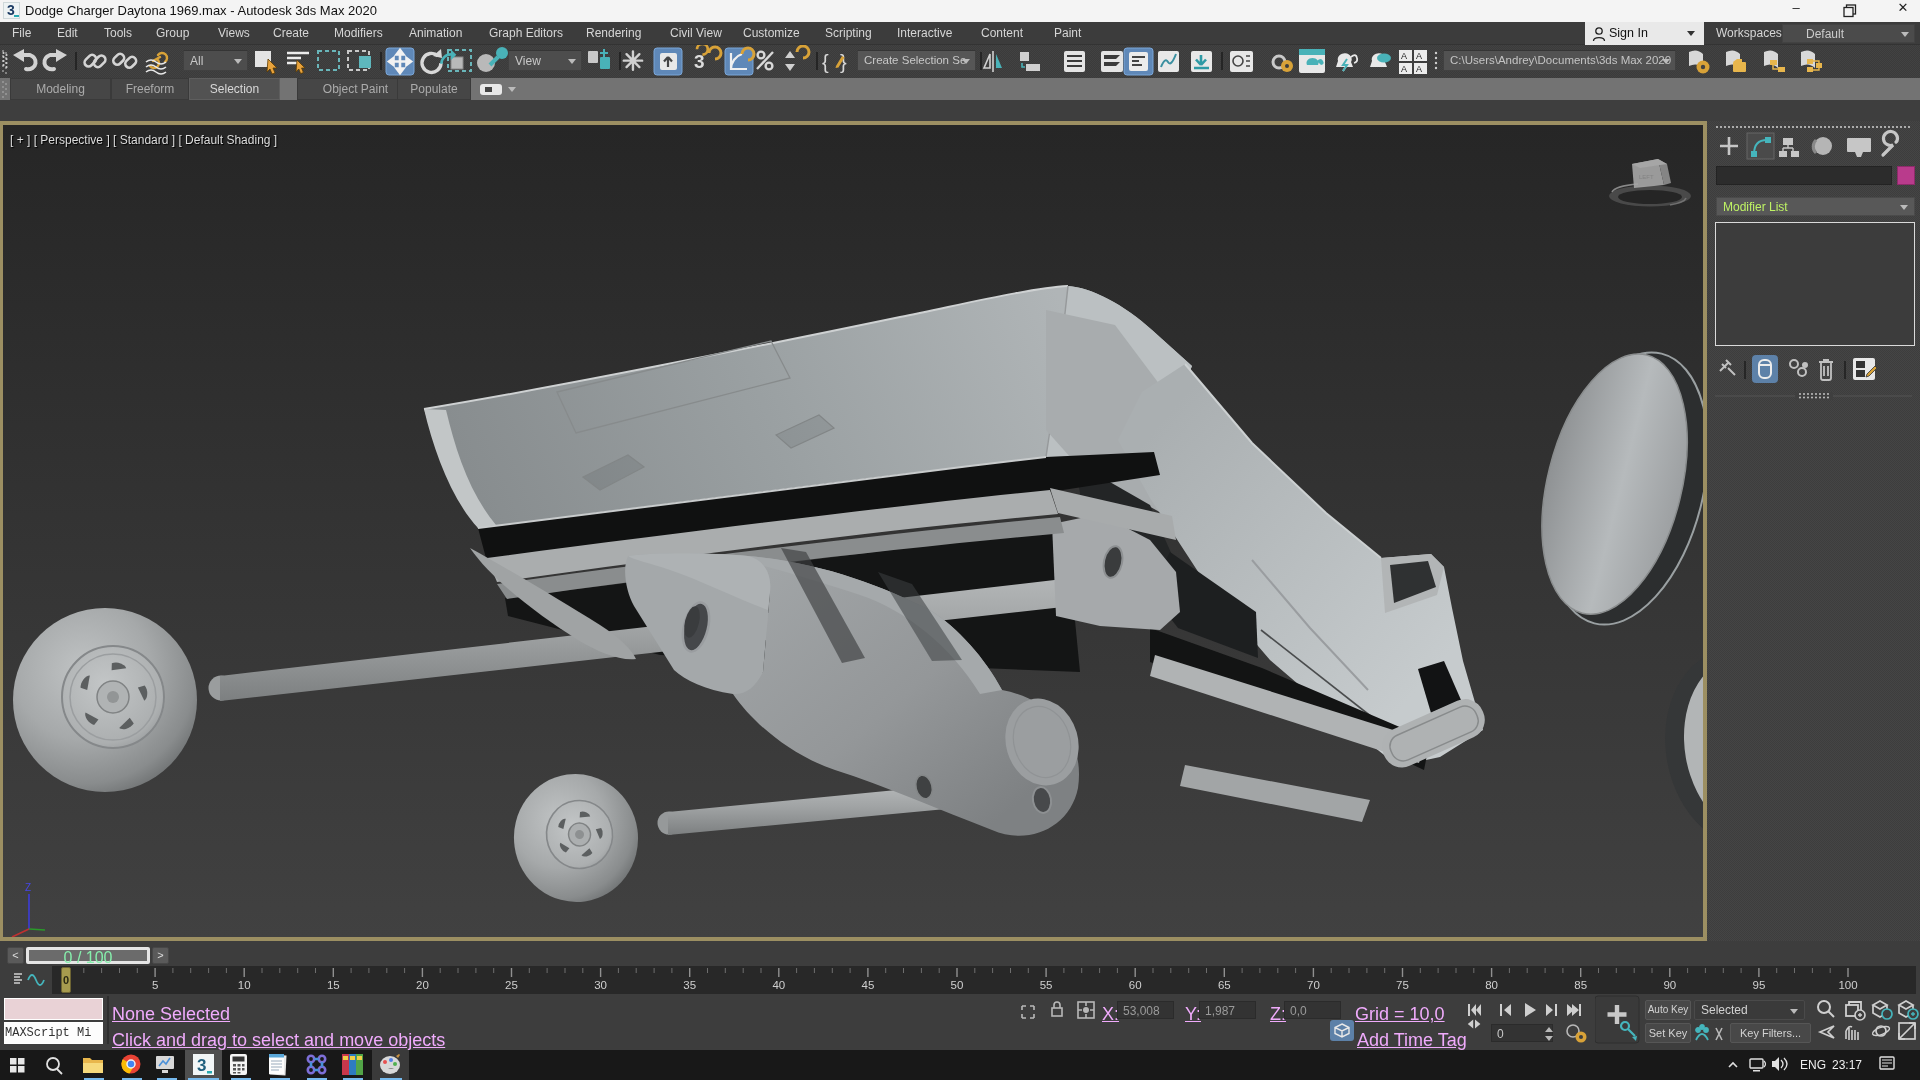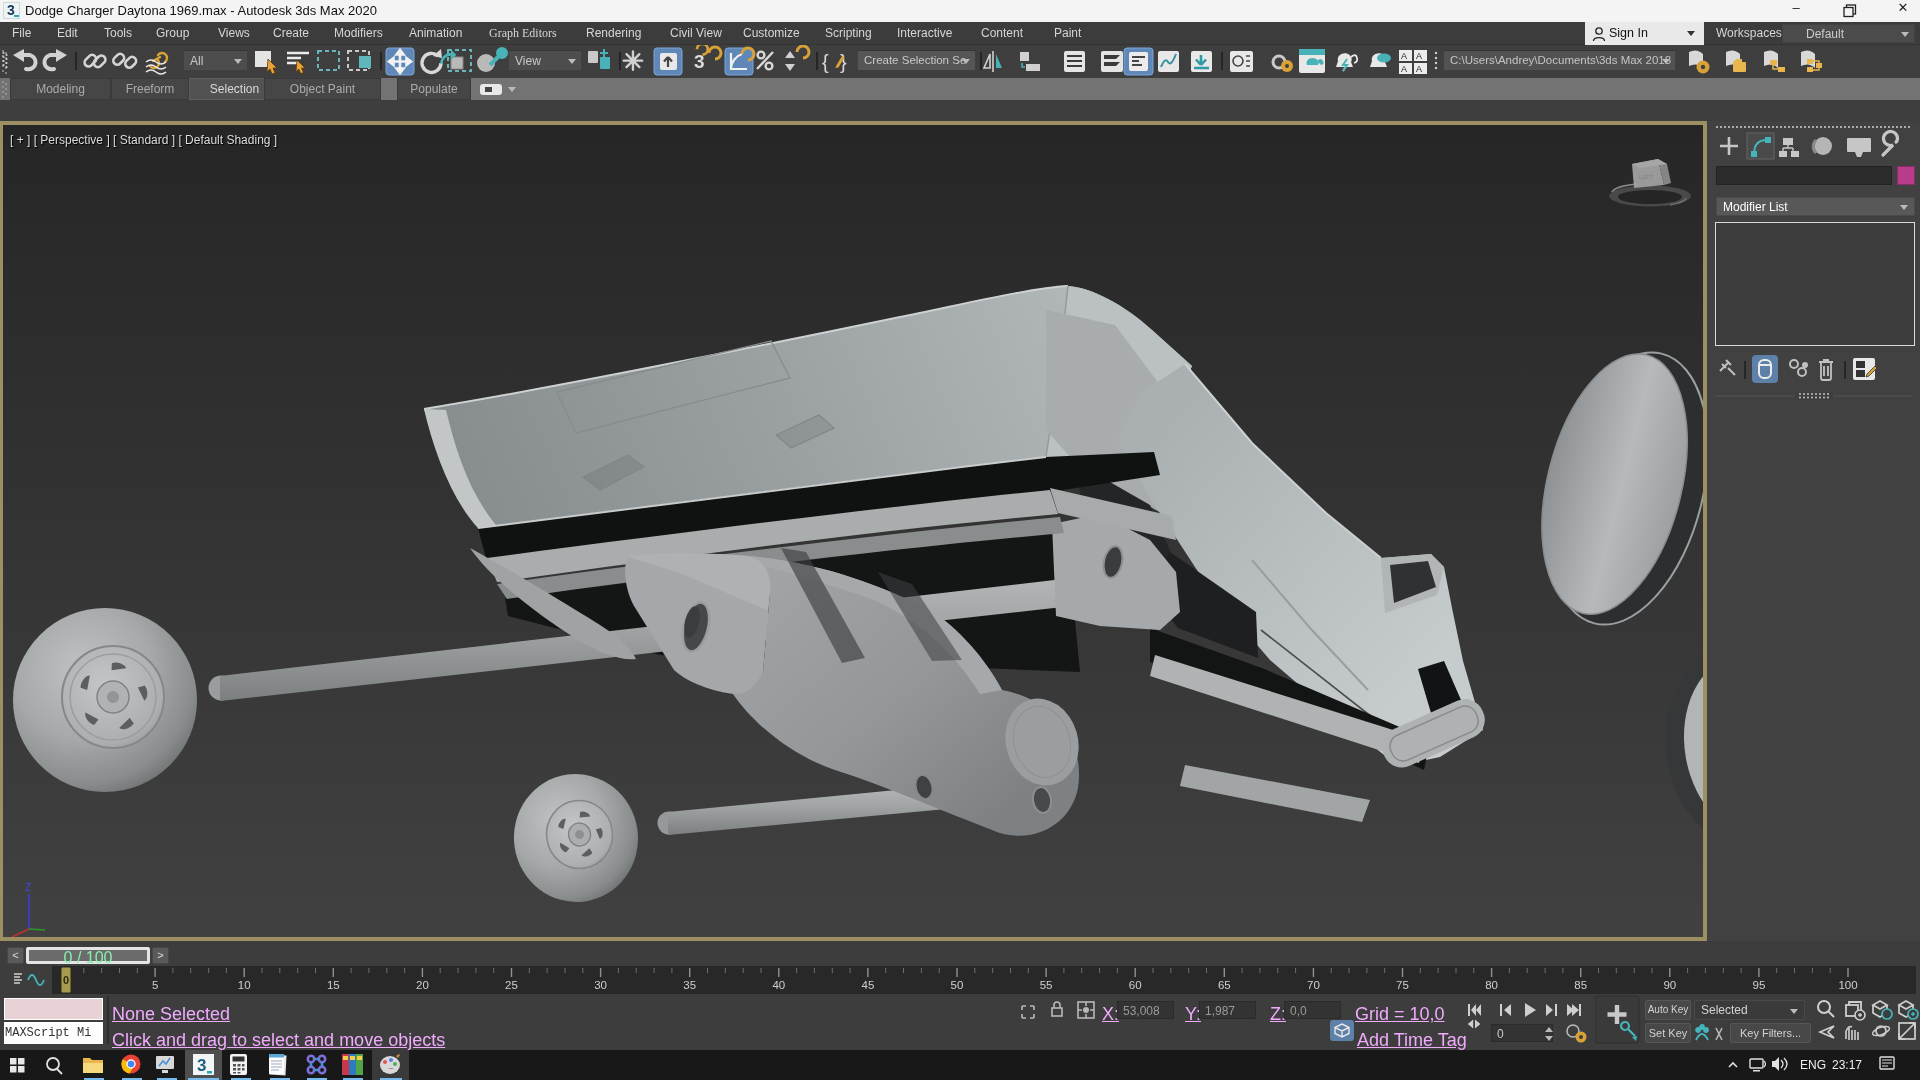--- a/index.html
+++ b/index.html
@@ -74,21 +74,21 @@
 </div>
 <div id="menubar">
  <div class="mi" style="left:12px;">File</div>
  <div class="mi" style="left:57px;">Edit</div>
  <div class="mi" style="left:104px;">Tools</div>
  <div class="mi" style="left:156px;">Group</div>
  <div class="mi" style="left:218px;">Views</div>
  <div class="mi" style="left:273px;">Create</div>
  <div class="mi" style="left:334px;">Modifiers</div>
  <div class="mi" style="left:409px;">Animation</div>
- <div class="mi" style="left:489px;font-family:Liberation Serif, serif;">Graph Editors</div>
+ <div class="mi" style="left:489px;">Graph Editors</div>
  <div class="mi" style="left:586px;">Rendering</div>
  <div class="mi" style="left:670px;">Civil View</div>
  <div class="mi" style="left:743px;">Customize</div>
  <div class="mi" style="left:825px;">Scripting</div>
  <div class="mi" style="left:897px;">Interactive</div>
  <div class="mi" style="left:981px;">Content</div>
  <div class="mi" style="left:1054px;">Paint</div>
  <div id="signin">
         <svg width="16" height="17" viewBox="0 0 16 17">
           <circle cx="8" cy="6" r="3.2" fill="none" stroke="#222" stroke-width="1.3"></circle>
@@ -285,21 +285,21 @@
           </g>
         </g>
   <g fill="#cfcfcf">
           <circle cx="1436" cy="8" r="1.2"></circle>
           <circle cx="1436" cy="13" r="1.2"></circle>
           <circle cx="1436" cy="18" r="1.2"></circle>
           <circle cx="1436" cy="23" r="1.2"></circle>
         </g>
  </svg>
  <div class="tbdrop" style="left:1443px;top:5px;width:233px;background:#525252;">
-        <div class="t" style="font-size:11.5px;color:#c4c4c4;">C:\Users\Andrey\Documents\3ds Max 2018</div>
+        <div class="t" style="font-size:11.5px;color:#c4c4c4;">C:\Users\Andrey\Documents\3ds Max 2020</div>
         <div class="ar"></div>
       </div>
  <svg width="1920" height="33" style="position:absolute;left:0;top:0;">
   <g transform="translate(1687,5)">
           <path d="M2,2 q8,-4 14,2 v14 q-6,-6 -14,-2 z" fill="#d8d8d8"></path>
           <circle cx="16" cy="17" r="6.5" fill="#d8a238"></circle>
           <circle cx="16" cy="17" r="2.2" fill="#424242"></circle>
         </g>
   <g transform="translate(1724,5)">
           <path d="M2,2 q8,-4 14,2 v14 q-6,-6 -14,-2 z" fill="#d8d8d8"></path>
@@ -343,21 +343,21 @@
           <circle cx="3" cy="9" r="1"></circle>
           <circle cx="6" cy="11" r="1"></circle>
           <circle cx="3" cy="14" r="1"></circle>
           <circle cx="6" cy="16" r="1"></circle>
           <circle cx="3" cy="19" r="1"></circle>
         </g>
       </svg>
  <div class="rtab" style="left:10px;width:101px;"><span>Modeling</span></div>
  <div class="rtab" style="left:111px;width:78px;"><span>Freeform</span></div>
  <div class="rtab active" style="left:189px;width:91px;"><span>Selection</span></div>
- <div class="rtab" style="left:264px;width:117px;"><span>Object Paint</span></div>
+ <div class="rtab" style="left:297px;width:117px;"><span>Object Paint</span></div>
  <div class="rtab" style="left:397px;width:74px;"><span>Populate</span></div>
  <svg width="60" height="22" style="position:absolute;left:478px;top:0;">
         <rect x="2" y="6" width="22" height="11" rx="3" fill="#e8e8e8"></rect>
         <rect x="7" y="9" width="7" height="5" fill="#444"></rect>
         <path d="M30,9 l4,5 4,-5 z" fill="#bbb"></path>
       </svg>
 </div>
 <div id="dockstrip"></div>
 <div id="vpframe">
       <div id="vp">
@@ -610,21 +610,21 @@
   <circle cx="116" cy="25" r="9" fill="#b5b5b5"></circle>
         <path d="M109,19 a9,9 0 0,0 0,13" fill="none" stroke="#888" stroke-width="3"></path>
   <g fill="#c6c6c6">
           <rect x="140" y="17" width="24" height="14" rx="1"></rect>
           <path d="M148,31 l8,0 -2,5 h-4 z"></path>
         </g>
   <path d="M176,34 l10,-10 a7,7 0 1,1 4,-4 l-1,1" fill="none" stroke="#c6c6c6" stroke-width="3.2" stroke-linecap="round"></path>
  </svg>
  <div style="position:absolute;left:9px;top:45px;width:176px;height:19px;background:#2c2c2c;border:1px solid #232323;"></div>
  <div style="position:absolute;left:190px;top:45px;width:18px;height:19px;background:#b93b8c;border:1px solid #8d2c6a;"></div>
- <div style="position:absolute;left:9px;top:76px;width:199px;height:19px;background:#585858;border:1px solid #4a4a4a;color:#ffffff;font-size:12px;">
+ <div style="position:absolute;left:9px;top:76px;width:199px;height:19px;background:#585858;border:1px solid #4a4a4a;color:#bef264;font-size:12px;">
   <span style="position:relative;left:6px;top:2px;">Modifier List</span>
   <span style="position:absolute;right:6px;top:7px;width:0;height:0;border:4px solid transparent;border-top:5px solid #bbb;"></span>
  </div>
  <div style="position:absolute;left:8px;top:101px;width:200px;height:124px;background:#3c3c3c;border:1px solid #dadada;"></div>
  <svg width="213" height="60" style="position:absolute;left:0;top:232px;">
   <g transform="translate(10,4)">
           <path d="M3,14 l8,-8 m-2,-3 l5,5 m-9,-1 l4,4 M11,11 l7,7" stroke="#c0c0c0" stroke-width="2" fill="none"></path>
         </g>
   <line x1="38" y1="8" x2="38" y2="26" stroke="#262626" stroke-width="2"></line>
   <rect x="45" y="2" width="26" height="28" rx="4" fill="#5d81a8"></rect>

